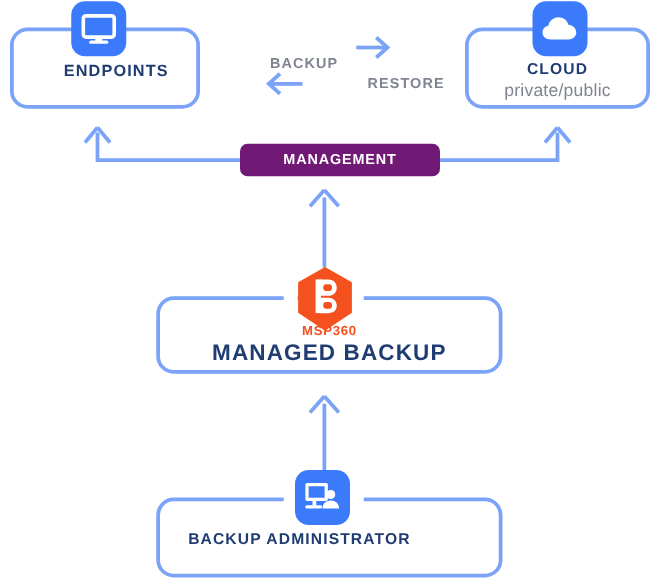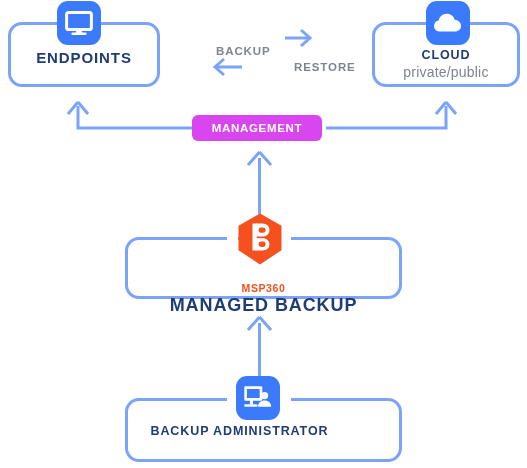--- a/index.html
+++ b/index.html
@@ -58,52 +58,51 @@
     font-weight: bold;
     letter-spacing: 0.9px;
     color: #1f3c73;
     white-space: nowrap;
   }
   .lbl-sub {
     color: #7f8490;
     white-space: nowrap;
   }
   #endpoints-labels { top: 49px; }
-  #endpoints-labels .lbl-main { font-size: 15px; }
+  #endpoints-labels .lbl-main { font-size: 13px; margin-left: 9px; }
 
   #cloud-labels { top: 48px; }
   #cloud-labels .lbl-main { font-size: 12.5px; }
   #cloud-labels .lbl-sub  { font-size: 14px; margin-top: 2px; letter-spacing: .2px; }
 
   #managed-labels { top: 259px; }
   #managed-labels .lbl-brand {
     font-size: 10.5px;
     font-weight: bold;
     color: #f4511e;
     letter-spacing: .6px;
     white-space: nowrap;
-    margin-top: 23px;
   }
   #managed-labels .lbl-main {
     font-size: 18px;
     margin-top: 1px;
     color: #1f3c73;
   }
 
   #admin-labels { top: 424px; }
   #admin-labels .lbl-main { font-size: 12.5px; }
 
   
   #management-pill {
     position: absolute;
     left: 192px;
     top: 115px;
-    width: 130px;
+    width: 160px;
     height: 26px;
-    background: #d946ef;
+    background: #701a75;
     border-radius: 6px;
     display: flex;
     align-items: center;
     justify-content: center;
   }
   #management-label {
     color: #ffffff;
     font-size: 11.5px;
     font-weight: bold;
     letter-spacing: .7px;

